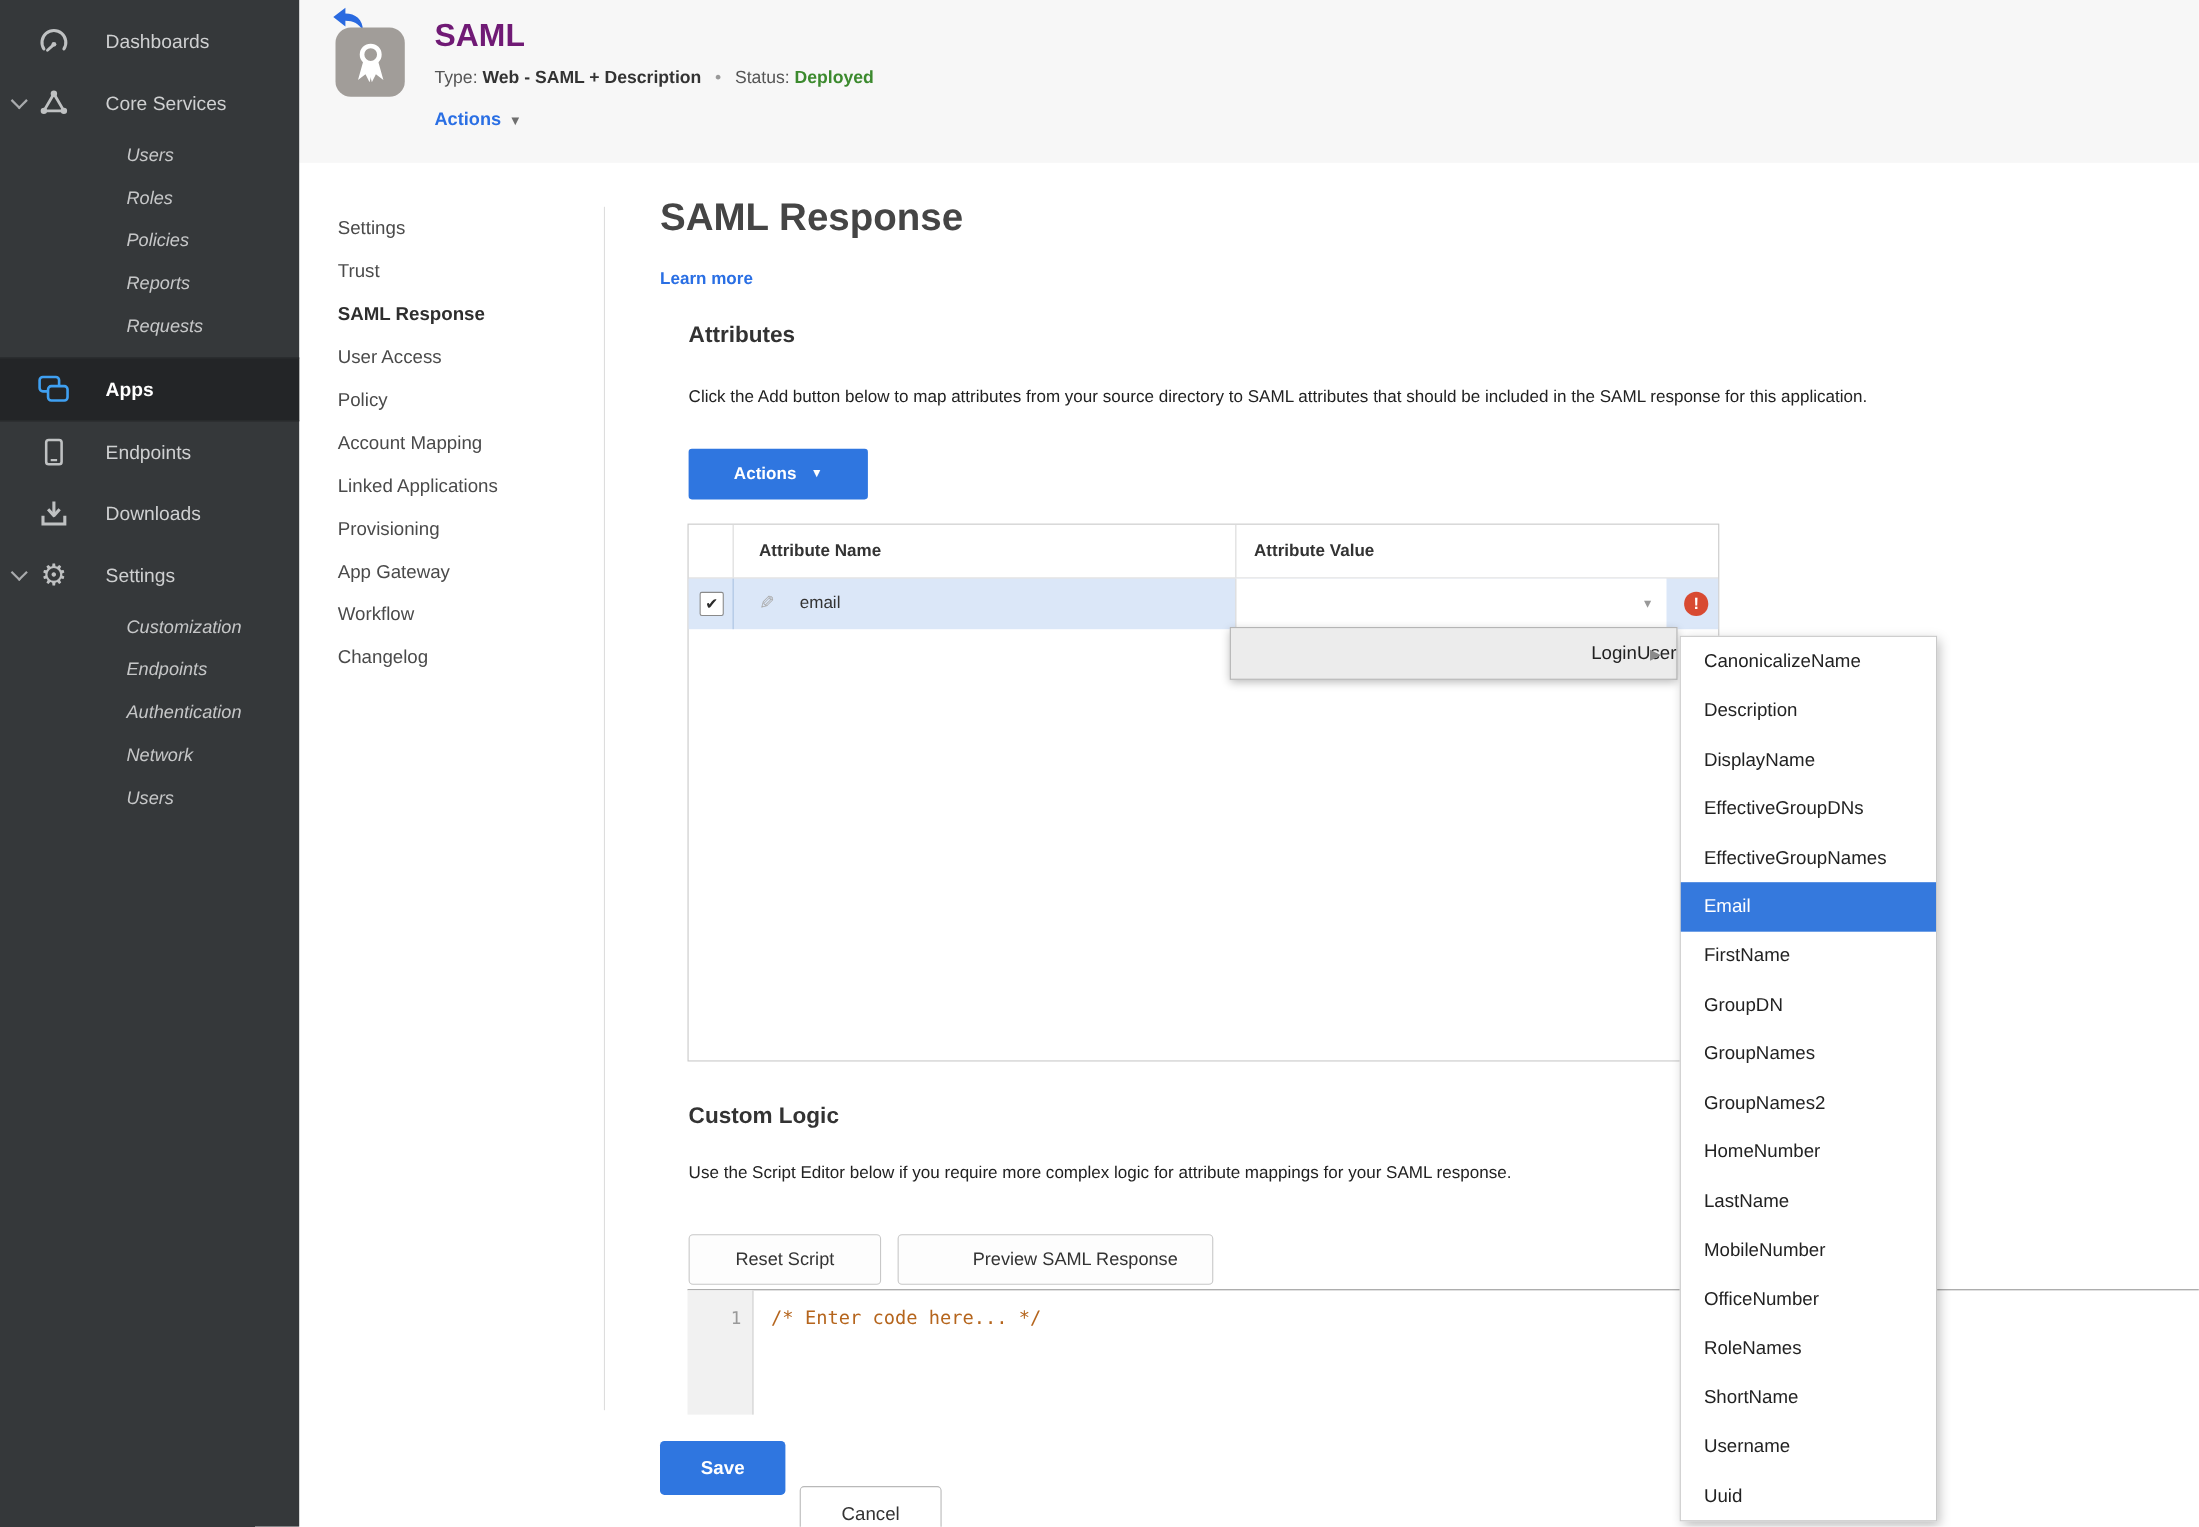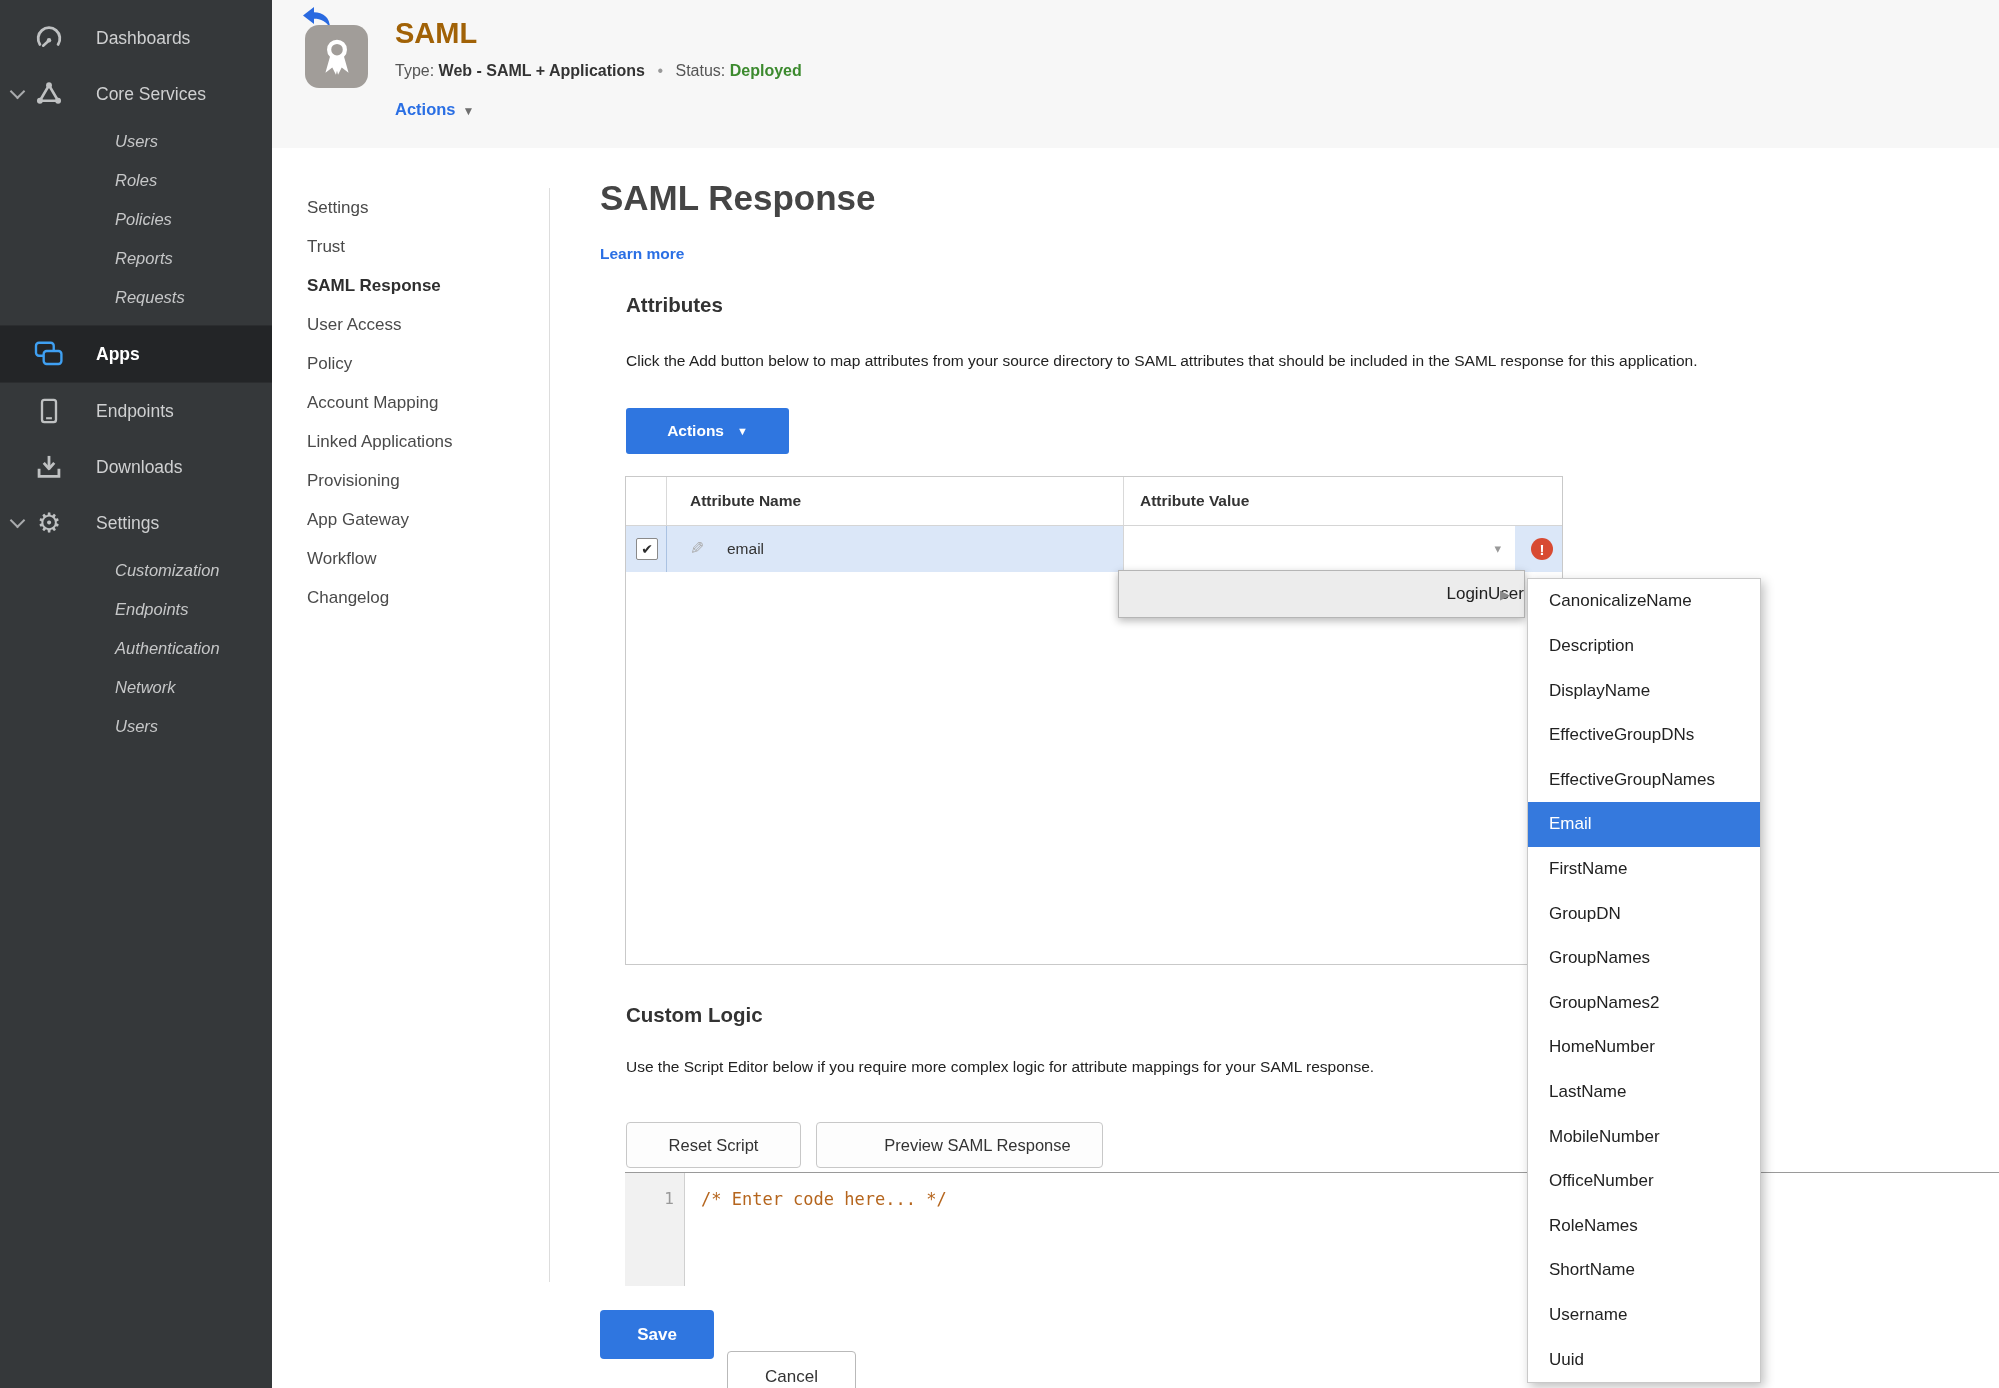--- a/index.html
+++ b/index.html
@@ -21,21 +21,21 @@
   .si-row.active .label{color:#fff;font-weight:bold;}
   .si-icon{position:absolute;left:32px;width:34px;height:30px;display:flex;align-items:center;justify-content:center;}
   .si-chev{position:absolute;left:12px;top:50%;margin-top:-8px;width:9px;height:9px;
     border-right:2px solid #a9abad;border-bottom:2px solid #a9abad;transform:rotate(45deg);}
   .si-sub{height:39px;display:flex;align-items:center;padding-left:115px;color:#c6c7c8;font-size:16.5px;cursor:pointer;font-style:italic;}
   
   .header{position:absolute;left:272px;top:0;width:1727px;height:148px;background:#f7f7f7;}
   .back-btn{position:absolute;left:30px;top:5px;width:30px;height:26px;cursor:pointer;}
   .app-badge{position:absolute;left:33px;top:25px;width:63px;height:63px;background:#a19d99;border-radius:14px;
     display:flex;align-items:center;justify-content:center;}
-  .h-title{position:absolute;left:123px;top:17px;font-size:29px;font-weight:bold;color:#a16207;}
+  .h-title{position:absolute;left:123px;top:17px;font-size:29px;font-weight:bold;color:#701a75;}
   .h-meta{position:absolute;left:123px;top:62px;font-size:16px;color:#555;}
   .h-meta b{color:#333;}
   .h-meta .dot{color:#999;margin:0 8px;}
   .h-meta .deployed{color:var(--c-green);font-weight:bold;}
   .h-actions{position:absolute;left:123px;top:100px;font-size:16.5px;font-weight:bold;color:var(--c-link);cursor:pointer;}
   .h-actions .caret{color:#6f6f6f;font-size:12px;margin-left:7px;}
   
   .subnav{position:absolute;left:307px;top:188px;width:235px;}
   .sn-item{height:39px;line-height:39px;font-size:17px;color:#4a4a4a;cursor:pointer;white-space:nowrap;}
   .sn-item.active{font-weight:bold;color:#2e2e2e;}
@@ -177,21 +177,21 @@
   <div class="app-badge">
     <svg width="36" height="42" viewBox="0 0 34 40">
       <circle cx="17" cy="13" r="7.5" fill="none" stroke="#fff" stroke-width="4"></circle>
       <path d="M10.5 19 L6 35 L12.5 30 L16 37 L20 21.5 Z" fill="#fff"></path>
       <path d="M23.5 19 L28 35 L21.5 30 L18 37 L14 21.5 Z" fill="#fff"></path>
     </svg>
   </div>
   <div class="h-title">SAML</div>
   <div class="h-meta">
     <span>Type:</span>
-    <b>Web - SAML + Applications</b>
+    <b>Web - SAML + Description</b>
     <span class="dot">•</span>
     <span>Status:</span>
     <b class="deployed">Deployed</b>
   </div>
   <div class="h-actions">
     <span>Actions</span><span class="caret">▼</span>
   </div>
 </div>
 
 <div class="subnav" id="subnav">

